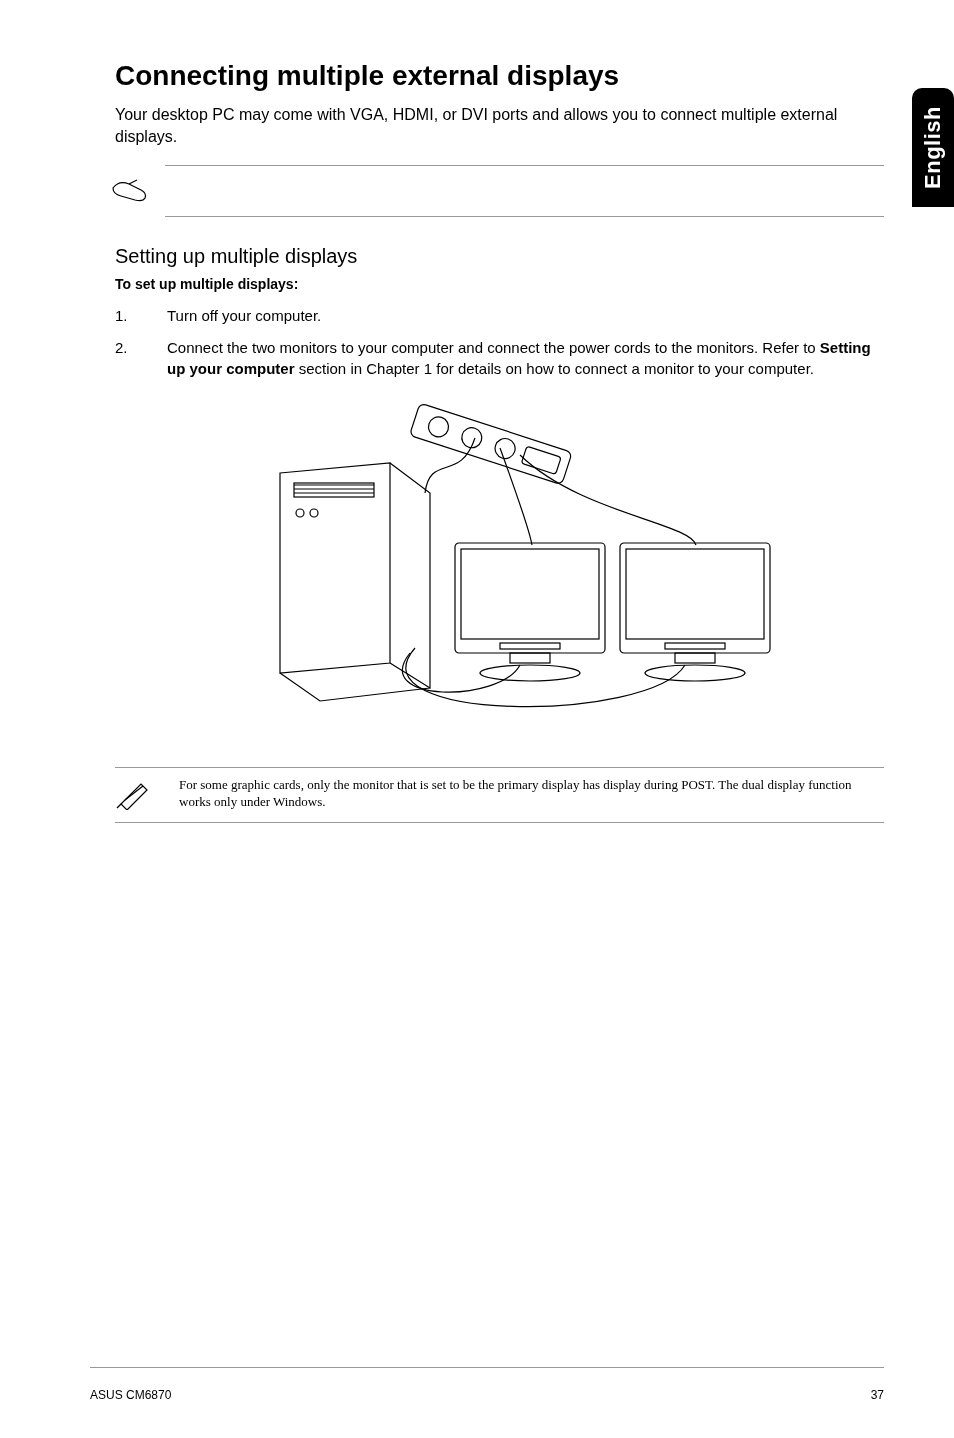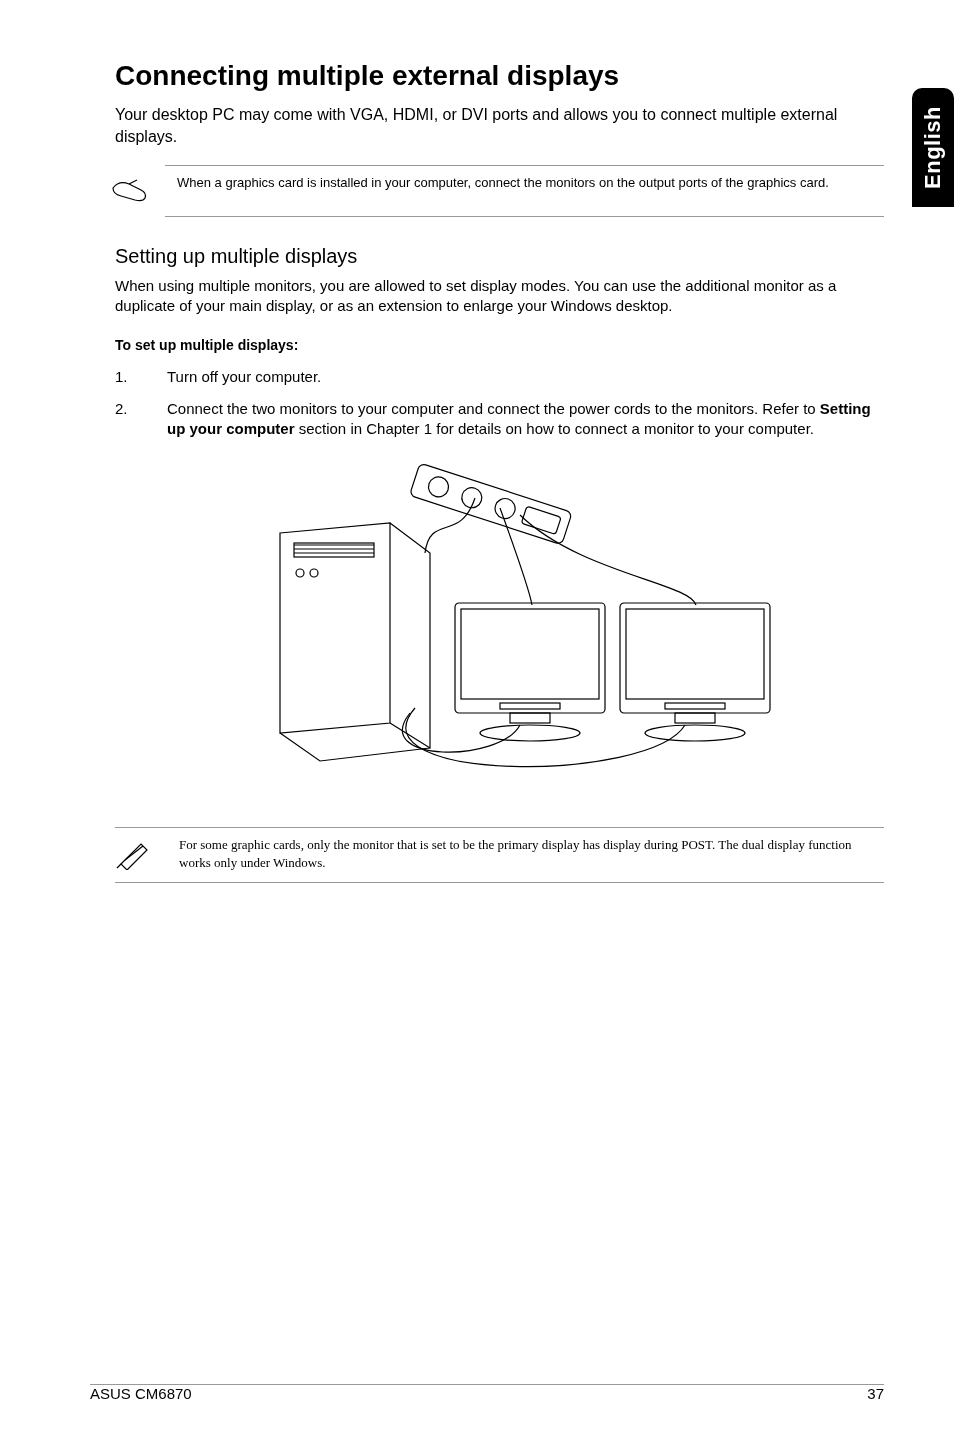--- a/index.html
+++ b/index.html
@@ -61,22 +61,22 @@
     border-radius: 0 0 10px 10px;
     font-family: Arial, Helvetica, sans-serif;
     letter-spacing: 0.5px;
   }
   .footer {
     position: absolute;
     bottom: 36px;
     left: 90px;
     right: 70px;
     border-top: 0.5px solid #999;
-    padding-top: 0;
-    font-size: 15px;
+    padding-top: 20px;
+    font-size: 12px;
     display: flex;
     justify-content: space-between;
   }
 </style>
 </head>
 <body>
 
 <div class="side-tab">English</div>
 
 <div class="page">
@@ -87,26 +87,24 @@
 
   <div class="note-block">
     <div class="note-icon" style="margin-left:-58px;">
       <svg width="46" height="30" viewBox="0 0 46 30">
         <g fill="none" stroke="#000" stroke-width="1.2">
           <path d="M6 14 Q12 6 22 10 L34 16 Q40 19 38 24 Q36 28 28 26 L14 22 Q6 20 6 14 Z"></path>
           <path d="M22 10 L30 6"></path>
         </g>
       </svg>
     </div>
-    <div class="note-text">When a graphics card is installed in your computer, connect the monitors on the output ports of the graphics card.</div>
   </div>
 
   <h2>Setting up multiple displays</h2>
 
-  <div class="para">When using multiple monitors, you are allowed to set display modes. You can use the additional monitor as a duplicate of your main display, or as an extension to enlarge your Windows desktop.</div>
 
   <div class="bold-para">To set up multiple displays:</div>
 
   <ol class="steps">
     <li>
       <span class="num">1.</span>
       <span>Turn off your computer.</span>
     </li>
     <li>
       <span class="num">2.</span>

